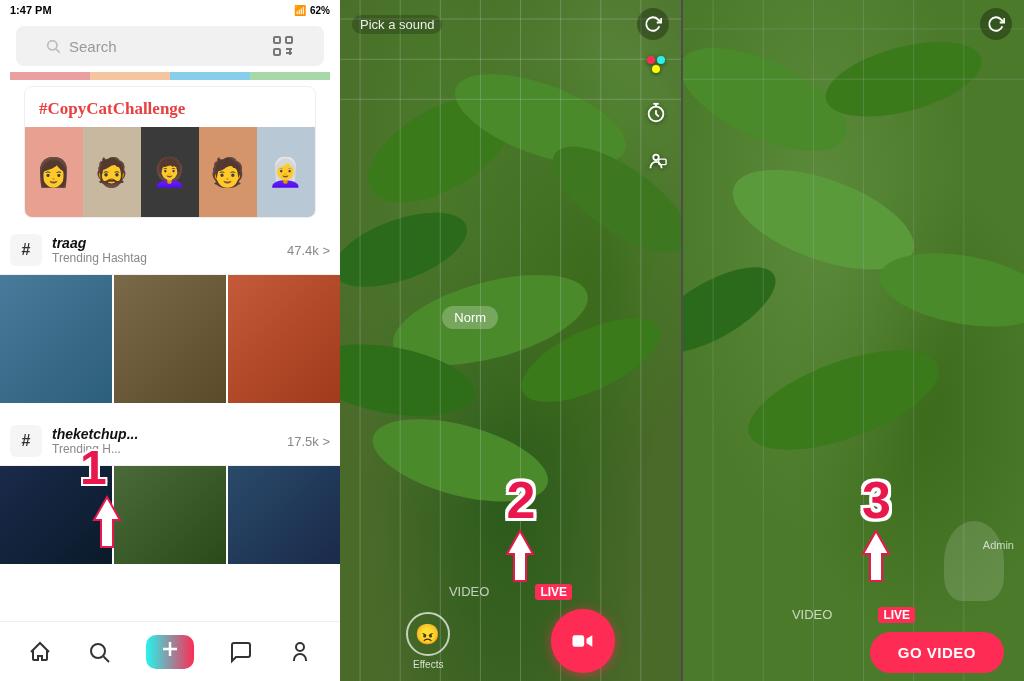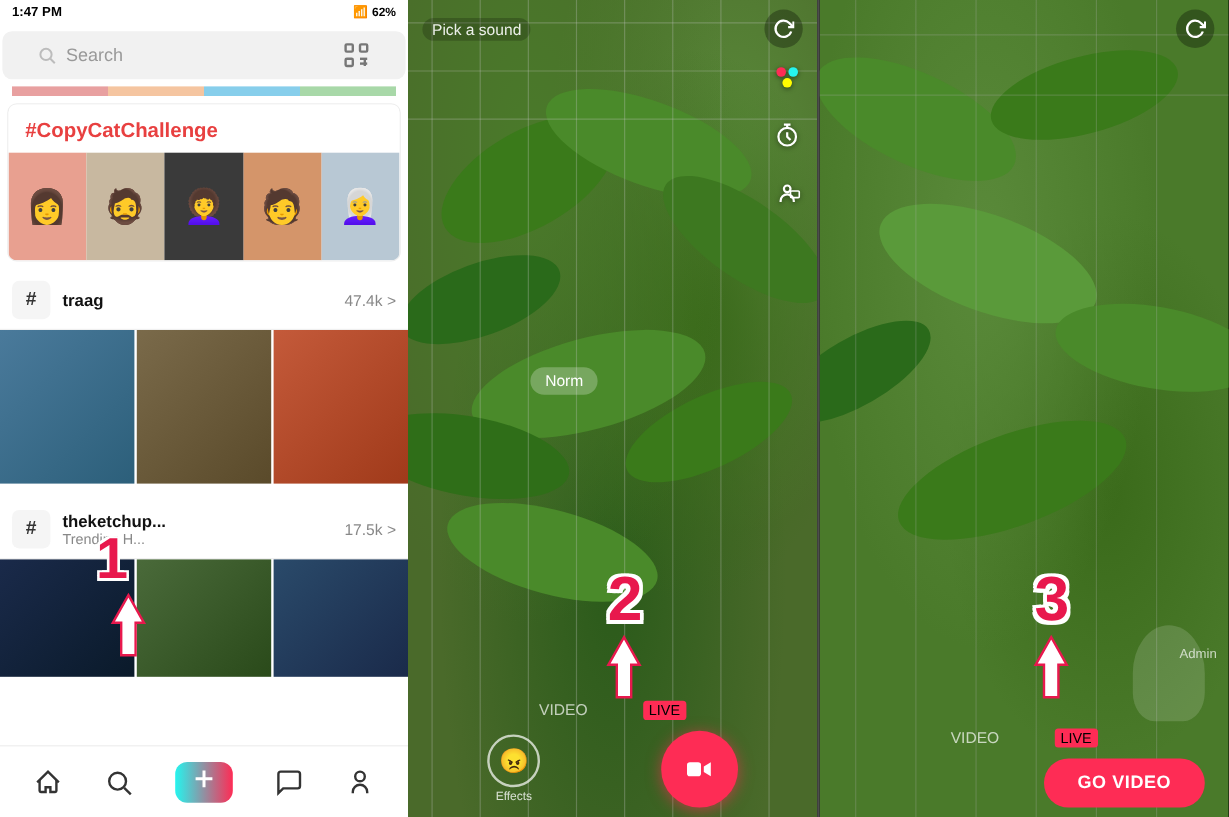--- a/index.html
+++ b/index.html
@@ -30,21 +30,21 @@
       justify-content: space-between;
       align-items: center;
       font-size: 10px;
       font-weight: 600;
     }
 
     .status-time { font-size: 11px; font-weight: 700; }
     .status-icons { display: flex; gap: 3px; align-items: center; font-size: 10px; }
 
     .search-bar {
-      margin: 6px 2px;
+      margin: 6px 16px;
       background: #f1f1f1;
       border-radius: 8px;
       display: flex;
       align-items: center;
       padding: 8px 29px;
       position: relative;
     }
 
     .search-icon-svg {
       width: 16px;
@@ -68,25 +68,26 @@
     
     .color-row {
       display: flex;
       height: 8px;
       margin: 0 10px 6px;
     }
     .color-swatch { flex: 1; }
 
     
     .challenge-banner {
-      margin: 0 6px 8px;
+      margin: 0 24px 8px;
       background: #fff;
       border-radius: 8px;
       overflow: hidden;
       border: 1px solid #eee;
+      font-family: Liberation Serif, serif;
     }
     .challenge-title {
       background: #fff;
       padding: 12px 14px 8px;
       font-size: 17px;
       font-weight: 800;
       color: #e84040;
     }
     .challenge-photos {
       display: flex;
@@ -119,21 +120,21 @@
       border-radius: 6px;
       display: flex;
       align-items: center;
       justify-content: center;
       font-size: 16px;
       font-weight: 700;
       color: #333;
       margin-right: 10px;
     }
     .hashtag-info { flex: 1; }
-    .hashtag-name { font-size: 14px; font-weight: 600; color: #111; }
+    .hashtag-name { font-size: 14px; font-weight: 600; color: #111; font-style: italic; }
     .hashtag-sub { font-size: 12px; color: #888; }
     .hashtag-count { font-size: 13px; color: #888; }
 
     
     .video-grid {
       display: grid;
       grid-template-columns: repeat(3, 1fr);
       gap: 2px;
       margin: 0 0 8px;
       height: 130px;
@@ -338,25 +339,25 @@
       color: rgba(255,255,255,0.7);
       font-weight: 500;
       padding: 2px 4px;
     }
     .tab-item.active-tab {
       color: #fff;
       font-weight: 700;
     }
     .live-badge {
       background: #fe2c55;
-      color: #000000;
+      color: #ffffff;
       border-radius: 3px;
       padding: 1px 5px;
       font-size: 12px;
-      font-weight: 400;
+      font-weight: 700;
     }
 
     .controls-row {
       display: flex;
       align-items: center;
       justify-content: space-around;
       padding: 0 16px;
     }
 
     .effects-btn {
@@ -522,20 +523,21 @@
       <div class="challenge-photo" style="background:#b8c8d4; display:flex;align-items:center;justify-content:center;">
         <span style="font-size:28px">👩‍🦳</span>
       </div>
     </div>
   </div>
 
   <div class="hashtag-row">
     <div class="hashtag-symbol">#</div>
     <div class="hashtag-info">
       <div class="hashtag-name">traag</div>
+      <div class="hashtag-sub">Trending Hashtag</div>
     </div>
     <div class="hashtag-count">47.4k &gt;</div>
   </div>
 
   <div class="video-grid">
     <div class="video-thumb"></div>
     <div class="video-thumb"></div>
     <div class="video-thumb"></div>
 
   </div>

